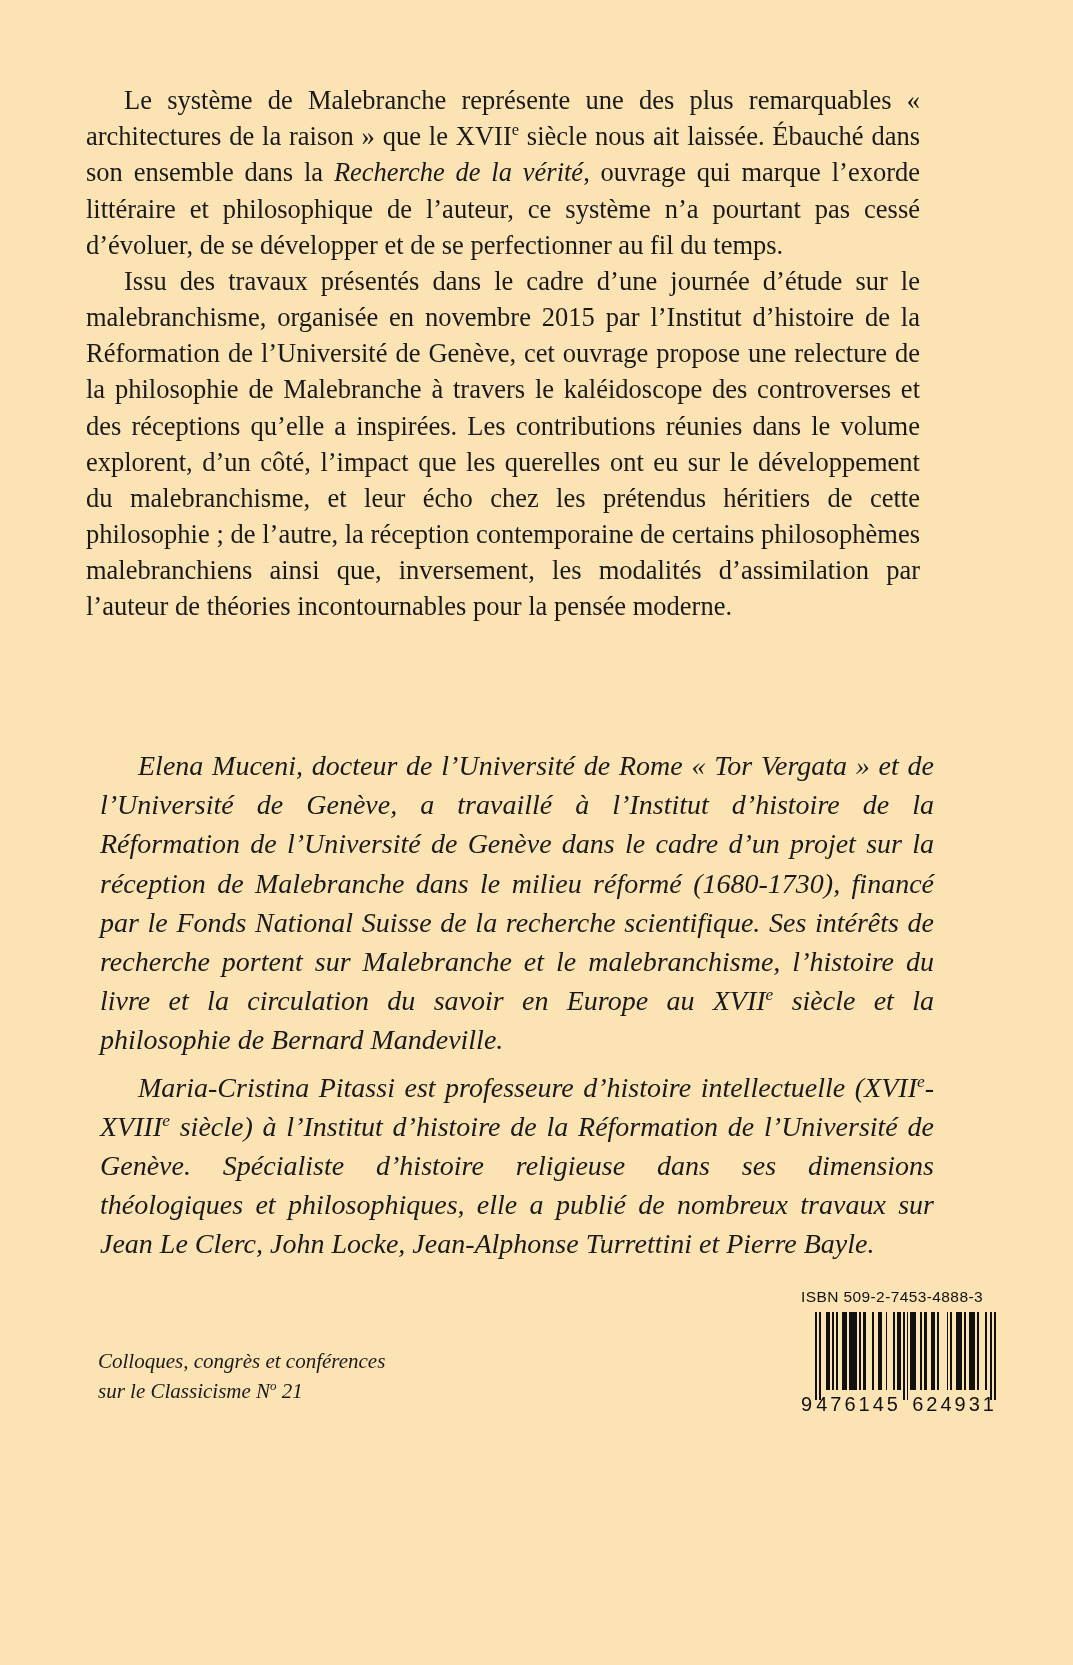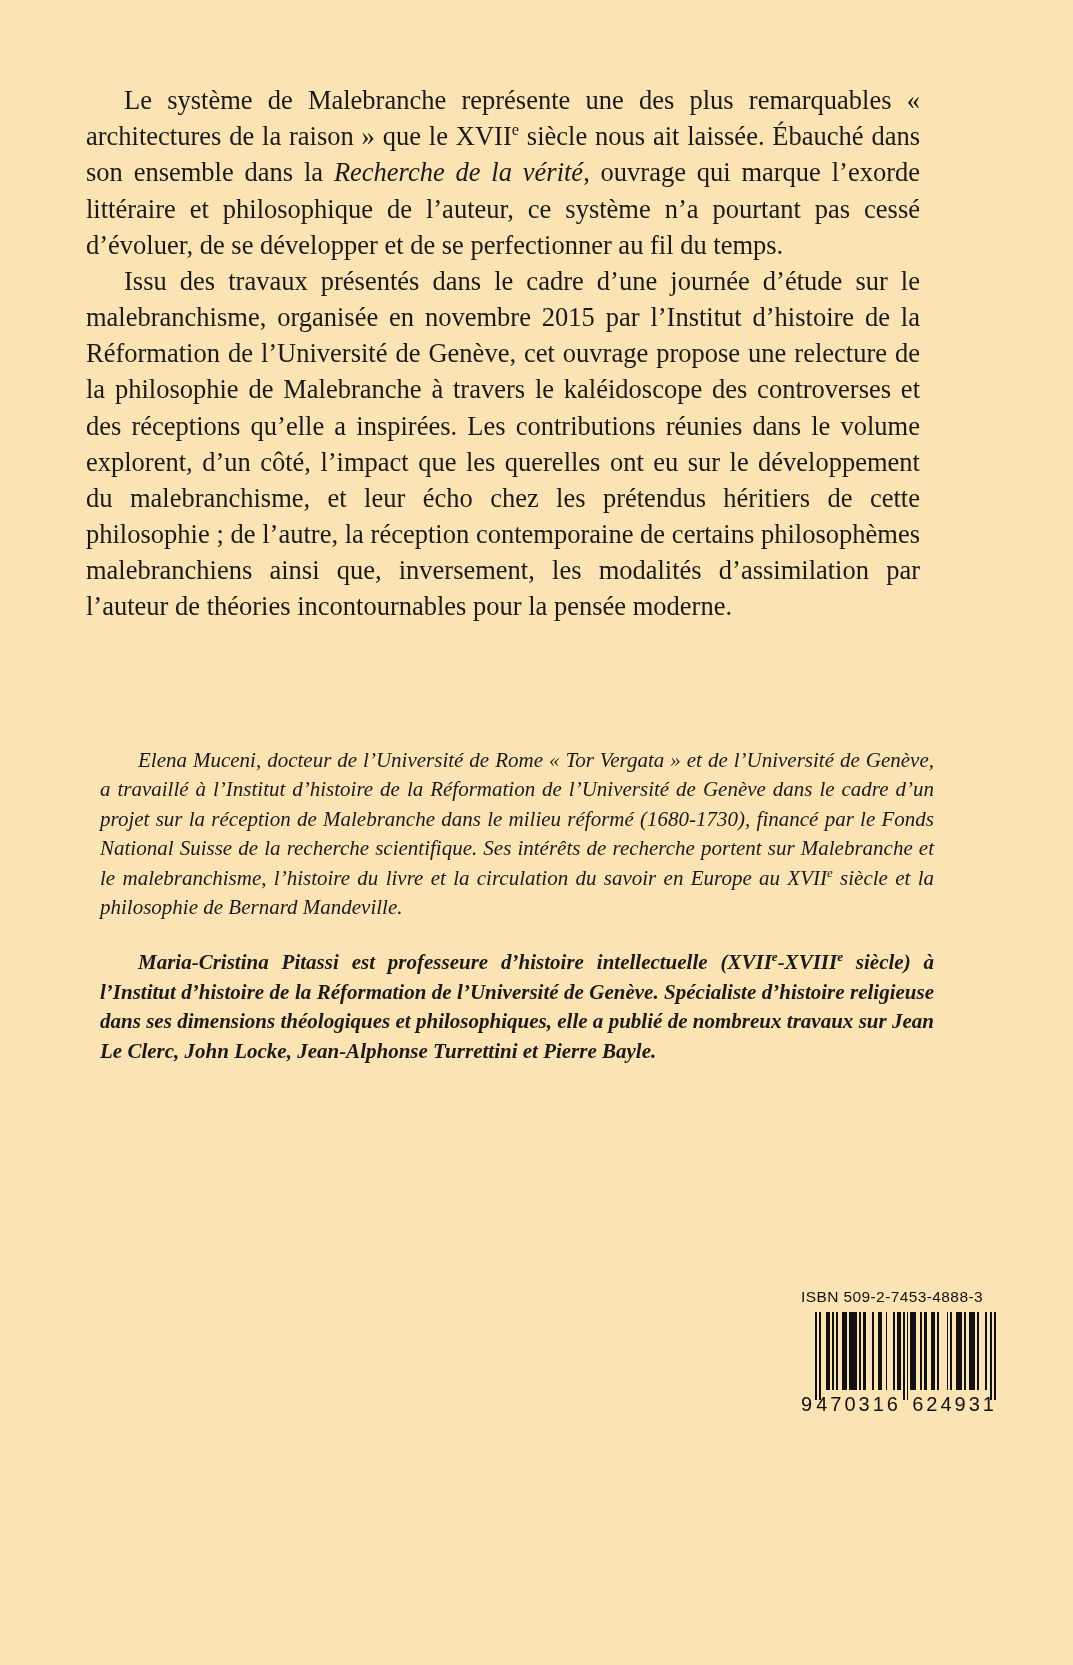--- a/index.html
+++ b/index.html
@@ -44,28 +44,27 @@
 
   .bios {
     position: absolute;
     left: 100px;
     top: 746px;
     width: 834px;
   }
   .bios p {
     margin: 0;
     text-align: justify;
-    font-size: 21px;
+    font-size: 28px;
     line-height: 1.40;
     font-style: italic;
     text-indent: 38px;
   }
   .bios p + p {
-    margin-top: 26px;
-    font-weight: bold;
+    margin-top: 8px;
   }
 
   .series {
     position: absolute;
     left: 98px;
     top: 1346px;
     width: 420px;
     font-style: italic;
     font-size: 21px;
     line-height: 1.45;
@@ -132,20 +131,21 @@
   <div class="blurb">
     <p>Le système de Malebranche représente une des plus remarquables « architectures de la raison » que le XVII<sup>e</sup> siècle nous ait laissée. Ébauché dans son ensemble dans la <i>Recherche de la vérité</i>, ouvrage qui marque l’exorde littéraire et philosophique de l’auteur, ce système n’a pourtant pas cessé d’évoluer, de se développer et de se perfectionner au fil du temps.</p>
     <p>Issu des travaux présentés dans le cadre d’une journée d’étude sur le malebranchisme, organisée en novembre 2015 par l’Institut d’histoire de la Réformation de l’Université de Genève, cet ouvrage propose une relecture de la philosophie de Malebranche à travers le kaléidoscope des controverses et des réceptions qu’elle a inspirées. Les contributions réunies dans le volume explorent, d’un côté, l’impact que les querelles ont eu sur le développement du malebranchisme, et leur écho chez les prétendus héritiers de cette philosophie ; de l’autre, la réception contemporaine de certains philosophèmes malebranchiens ainsi que, inversement, les modalités d’assimilation par l’auteur de théories incontournables pour la pensée moderne.</p>
   </div>
 
   <div class="bios">
     <p>Elena Muceni, docteur de l’Université de Rome « Tor Vergata » et de l’Université de Genève, a travaillé à l’Institut d’histoire de la Réformation de l’Université de Genève dans le cadre d’un projet sur la réception de Malebranche dans le milieu réformé (1680-1730), financé par le Fonds National Suisse de la recherche scientifique. Ses intérêts de recherche portent sur Malebranche et le malebranchisme, l’histoire du livre et la circulation du savoir en Europe au XVII<sup>e</sup> siècle et la philosophie de Bernard Mandeville.</p>
     <p>Maria-Cristina Pitassi est professeure d’histoire intellectuelle (XVII<sup>e</sup>-XVIII<sup>e</sup> siècle) à l’Institut d’histoire de la Réformation de l’Université de Genève. Spécialiste d’histoire religieuse dans ses dimensions théologiques et philosophiques, elle a publié de nombreux travaux sur Jean Le Clerc, John Locke, Jean-Alphonse Turrettini et Pierre Bayle.</p>
   </div>
 
+  <div class="series">Colloques, congrès et conférences<br>sur le Classicisme N<sup>o</sup> 21</div>
 
   <div class="isbn-block">
     <div class="isbn-text">ISBN  509-2-7453-4888-3</div>
     <div class="barcode">
       <div class="bars">
           <span class="" style="width:1.916px"></span>
           <span class="sp" style="width:1.916px"></span>
           <span class="" style="width:1.916px"></span>
           <span class="sp" style="width:1.916px"></span>
           <span class="sp" style="width:1.916px"></span>
@@ -235,20 +235,20 @@
           <span class="sp" style="width:1.916px"></span>
           <span class="short" style="width:1.916px"></span>
           <span class="sp" style="width:1.916px"></span>
           <span class="sp" style="width:1.916px"></span>
           <span class="" style="width:1.916px"></span>
           <span class="sp" style="width:1.916px"></span>
           <span class="" style="width:1.916px"></span>
         </div>
       <div class="barnum">
         <span class="lead">9</span>
-        <span class="grp">470316</span>
+        <span class="grp">476145</span>
         <span style="width:12px"></span>
         <span class="grp">624931</span>
       </div>
     </div>
   </div>
 
 </div>
 
 </body></html>

